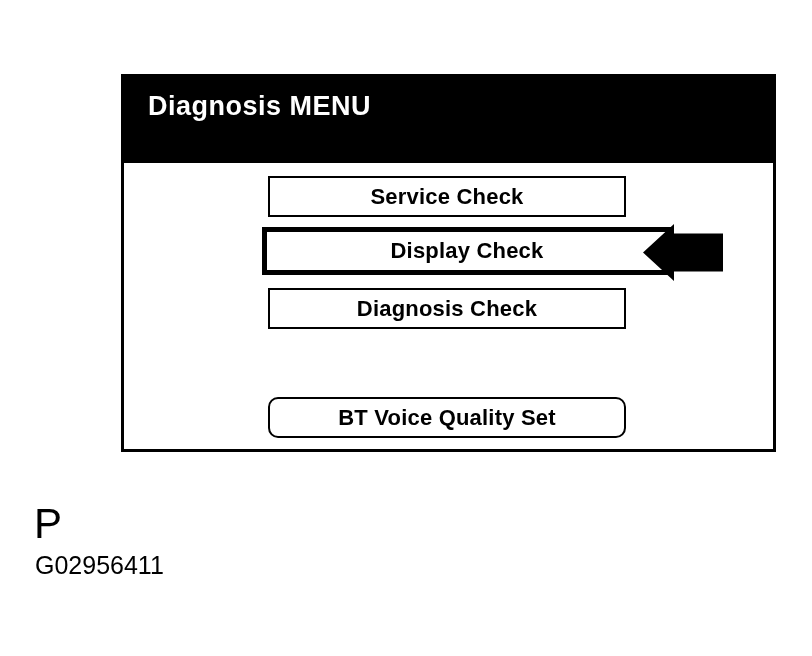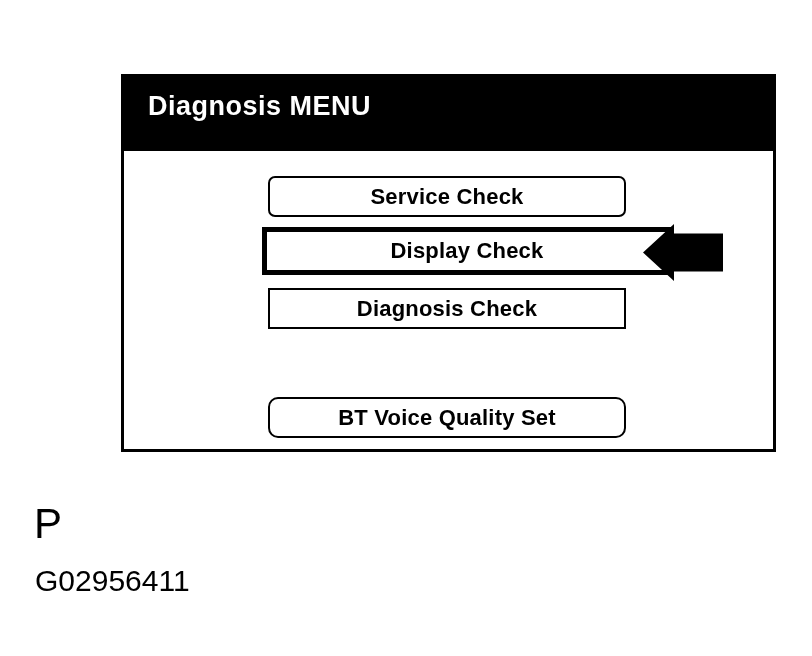--- a/index.html
+++ b/index.html
@@ -24,21 +24,21 @@
     height: 378px;
     border: 3px solid #000000;
     box-sizing: border-box;
     background: #ffffff;
   }
   .panel-header {
     position: absolute;
     left: -3px;
     top: -3px;
     width: 655px;
-    height: 77px;
+    height: 89px;
     background: #000000;
     color: #ffffff;
     box-sizing: border-box;
     padding: 17px 14px 0 27px;
   }
   .panel-header .title {
     font-size: 27px;
     font-weight: bold;
     letter-spacing: 0.5px;
     white-space: nowrap;
@@ -59,21 +59,21 @@
     letter-spacing: 0.2px;
     cursor: pointer;
     white-space: nowrap;
   }
   .menu-btn.selected {
     left: 138px;
     width: 410px;
     height: 48px;
     border-width: 5px;
   }
-  .btn-1 { top: 99px; border-radius: 7px; }
+  .btn-1 { top: 99px; }
   .btn-2 { top: 150px; }
   .btn-3 { top: 211px; }
   .btn-4 { top: 264px; }
   .btn-5 { top: 320px; border-radius: 10px; }
   .selection-arrow {
     position: absolute;
     left: 643px;
     top: 224px;
     width: 80px;
     height: 57px;
@@ -82,22 +82,22 @@
     position: absolute;
     left: 34px;
     top: 503px;
     font-size: 42px;
     line-height: 1;
     font-weight: normal;
   }
   .figure-id {
     position: absolute;
     left: 35px;
-    top: 566px;
-    font-size: 30px;
+    top: 553px;
+    font-size: 25px;
     line-height: 1;
     font-weight: normal;
   }
 </style>
 </head>
 <body>
 
 <div class="page">
 
   <div class="panel">

